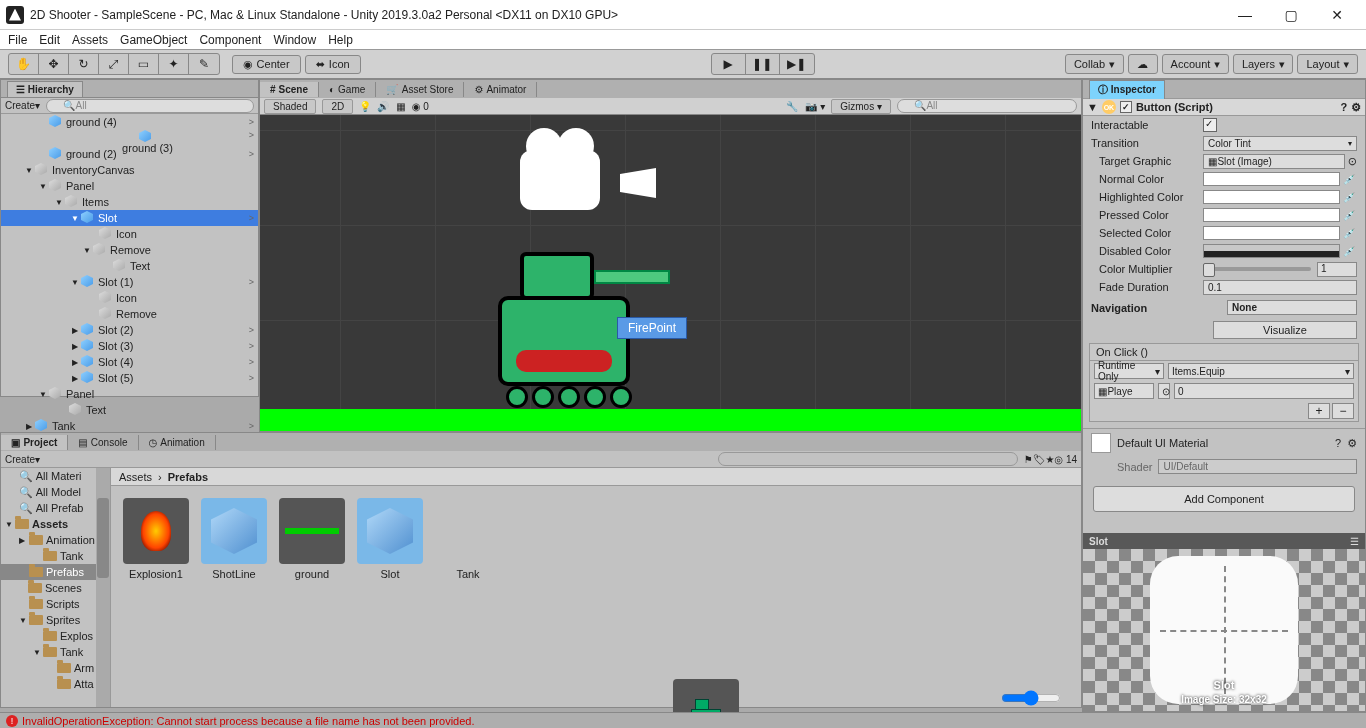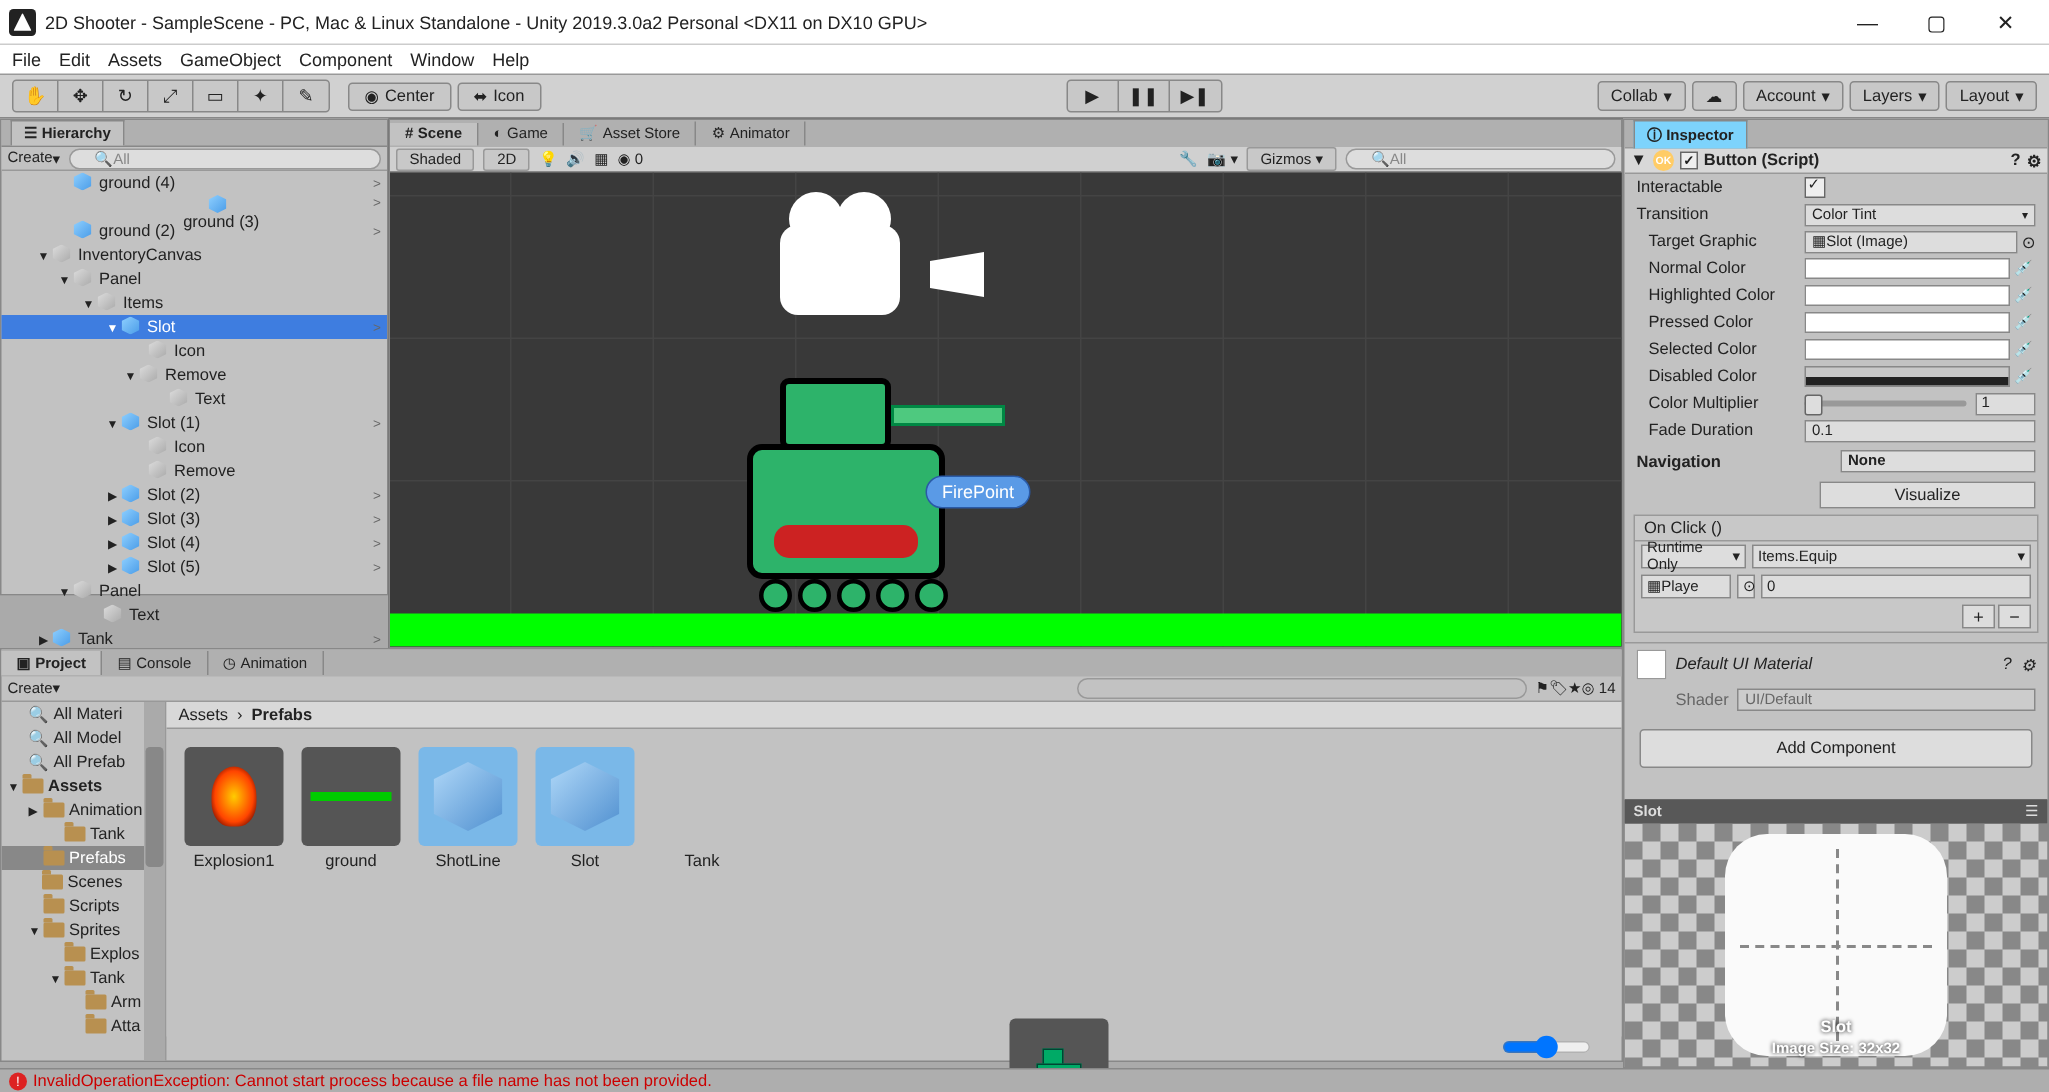--- a/index.html
+++ b/index.html
@@ -49,21 +49,21 @@
 .grid-v { position:absolute; top:0; bottom:0; width:1px; background:#444; }
 .grid-h { position:absolute; left:0; right:0; height:1px; background:#444; }
 .ground-bar { position:absolute; left:0; right:0; bottom:0; height:22px; background:#0f0; }
 .tank { position:absolute; left:238px; top:181px; }
 .tank-body { width:132px; height:90px; background:#2db36a; border:4px solid #000; border-radius:10px; position:relative; }
 .tank-body .stripe { position:absolute; left:14px; right:14px; top:50px; height:22px; background:#c22; border-radius:10px; }
 .tank-turret { position:absolute; left:22px; top:-44px; width:74px; height:48px; background:#2db36a; border:4px solid #000; border-radius:6px; }
 .tank-barrel { position:absolute; left:96px; top:-26px; width:76px; height:14px; background:#4ec97f; border:2px solid #084; }
 .tank-wheels { position:absolute; left:8px; bottom:-22px; display:flex; gap:4px; }
 .tank-wheels .w { width:22px; height:22px; border:3px solid #000; border-radius:50%; background:#2db36a; }
-.firepoint { position:absolute; left:357px; top:202px; padding:3px 10px; background:#5a9ae6; border:1px solid #2a5aa6; border-radius:11px; color:#fff; font-size:12px; }
+.firepoint { position:absolute; left:357px; top:202px; padding:3px 10px; background:#5a9ae6; border:1px solid #2a5aa6; border-radius:0; color:#fff; font-size:12px; }
 .camera { position:absolute; left:260px; top:35px; width:110px; height:75px; }
 .camera .body { position:absolute; left:0; top:0; width:80px; height:60px; background:#fff; border-radius:12px; }
 .camera .lens { position:absolute; right:-26px; top:18px; width:36px; height:30px; background:#fff; clip-path:polygon(0 20%,100% 0,100% 100%,0 80%); }
 .camera .reel1 { position:absolute; left:6px; top:-22px; width:36px; height:36px; background:#fff; border-radius:50%; }
 .camera .reel2 { position:absolute; left:38px; top:-22px; width:36px; height:36px; background:#fff; border-radius:50%; }
 
 .project { position:absolute; left:0; top:353px; width:1082px; height:276px; background:#c2c2c2; border:1px solid #888; }
 .ptabs { height:18px; background:#b0b0b0; display:flex; align-items:center; font-size:10px; }
 .ptabs .pt { padding:2px 10px; border-right:1px solid #888; display:flex; align-items:center; gap:3px; }
 .ptabs .pt.on { background:#c2c2c2; font-weight:bold; }
@@ -111,21 +111,21 @@
 .prop .num { width:40px; height:15px; border:1px solid #888; background:#ddd; padding:0 3px; font-size:10px; }
 .nav-row { padding:4px 8px; font-weight:bold; display:flex; align-items:center; font-size:11px; }
 .nav-row .fld { margin-left:auto; width:130px; }
 .vis-btn { margin:2px 8px 4px 130px; text-align:center; border:1px solid #888; background:#ddd; padding:2px; font-size:11px; }
 .onclick { margin:2px 6px; border:1px solid #999; background:#c8c8c8; }
 .onclick .hd { padding:2px 6px; font-size:11px; border-bottom:1px solid #999; }
 .onclick .row { display:flex; padding:2px 4px; gap:4px; }
 .onclick .sm { height:16px; border:1px solid #888; background:#ddd; font-size:10px; padding:0 3px; display:flex; align-items:center; }
 .onclick .btns { display:flex; justify-content:flex-end; padding:2px 4px; gap:2px; }
 .onclick .pm { width:22px; height:16px; border:1px solid #888; background:#ddd; text-align:center; font-size:12px; line-height:14px; }
-.mat { margin-top:6px; padding:4px 8px; border-top:1px solid #999; display:flex; align-items:center; gap:6px; font-size:11px;font-style:italic; }
+.mat { margin-top:6px; padding:4px 8px; border-top:1px solid #999; display:flex; align-items:center; gap:6px; font-size:11px; }
 .mat .mico { width:20px; height:20px; background:#fff; border:1px solid #999; }
 .shader { padding:2px 8px 6px 34px; font-size:11px; display:flex; align-items:center; gap:6px; color:#666; }
 .shader .fld { flex:1; }
 .addcomp { margin:6px 10px; padding:6px; text-align:center; border:1px solid #888; background:#ddd; font-size:11px; border-radius:3px; }
 .preview { position:absolute; left:0; right:0; bottom:0; height:178px; background:#343434; }
 .preview .pv-hd { height:16px; background:#585858; color:#ddd; font-size:10px; padding:0 6px; display:flex; align-items:center; }
 .preview .checker { position:absolute; top:16px; left:0; right:0; bottom:0; background:
   repeating-conic-gradient(#888 0 25%,#ccc 0 50%) 0 0/24px 24px; display:flex; align-items:center; justify-content:center; }
 .preview .slot { width:148px; height:148px; background:#fafafa; border-radius:28px; position:relative; }
 .preview .slot .dash-v { position:absolute; top:10px; bottom:10px; left:50%; border-left:2px dashed #888; }
@@ -406,26 +406,26 @@
       <span>Assets</span>
       <span style="margin:0 6px">›</span>
       <b>Prefabs</b>
     </div>
     <div class="assets-grid" id="assets-grid">
         <div class="asset">
           <div class="thumb expl"></div>
           <div>Explosion1</div>
         </div>
         <div class="asset">
+          <div class="thumb pf"></div>
+          <div>ShotLine</div>
+        </div>
+        <div class="asset">
           <div class="thumb ground"></div>
           <div>ground</div>
-        </div>
-        <div class="asset">
-          <div class="thumb pf"></div>
-          <div>ShotLine</div>
         </div>
         <div class="asset">
           <div class="thumb pf"></div>
           <div>Slot</div>
         </div>
         <div class="asset">
           <div class="thumb tank">
             <div class="mtt"></div>
             <div class="mt"></div>
           </div>

